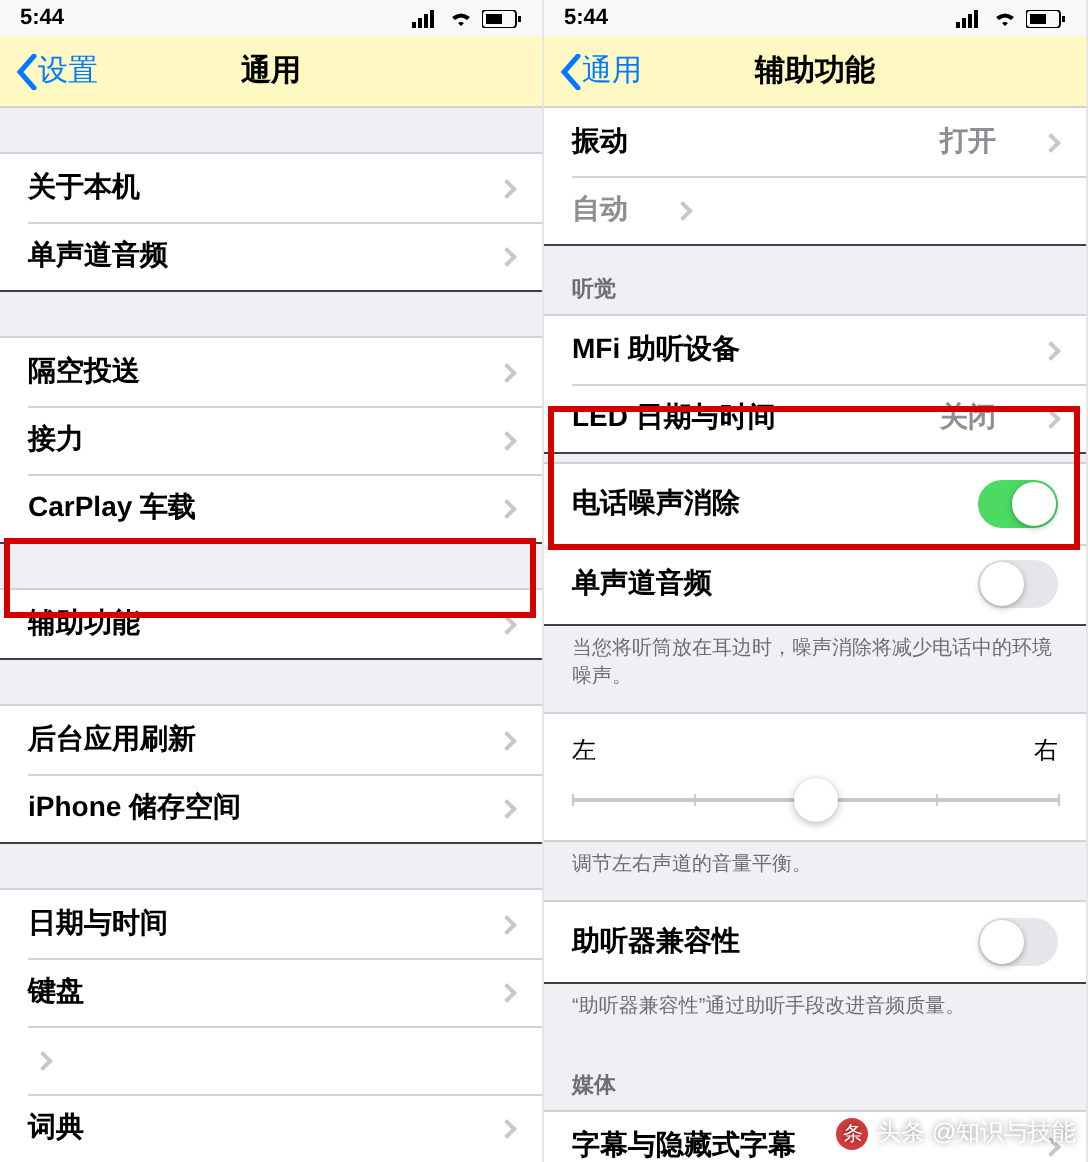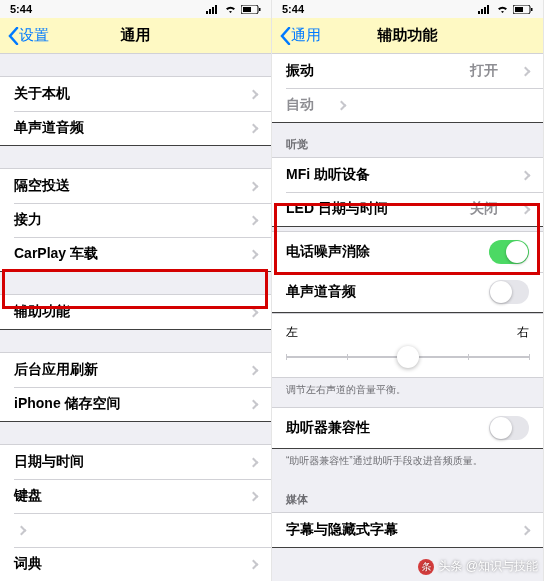--- a/index.html
+++ b/index.html
@@ -333,20 +333,21 @@
             <div class="knob"></div>
           </div>
         </div>
       <div class="cell">
           <span class="cell-label">单声道音频</span>
           <div class="toggle">
             <div class="knob"></div>
           </div>
         </div>
     </div>
+    <div class="footer-note">当您将听筒放在耳边时，噪声消除将减少电话中的环境噪声。</div>
 
     <div class="slider-row">
       <div class="slider-labels">
         <span>左</span>
         <span>右</span>
       </div>
       <div class="slider-track">
         <div class="slider-line">
           <div class="slider-tick" style="left:0%"></div>
           <div class="slider-tick" style="left:25%"></div>

